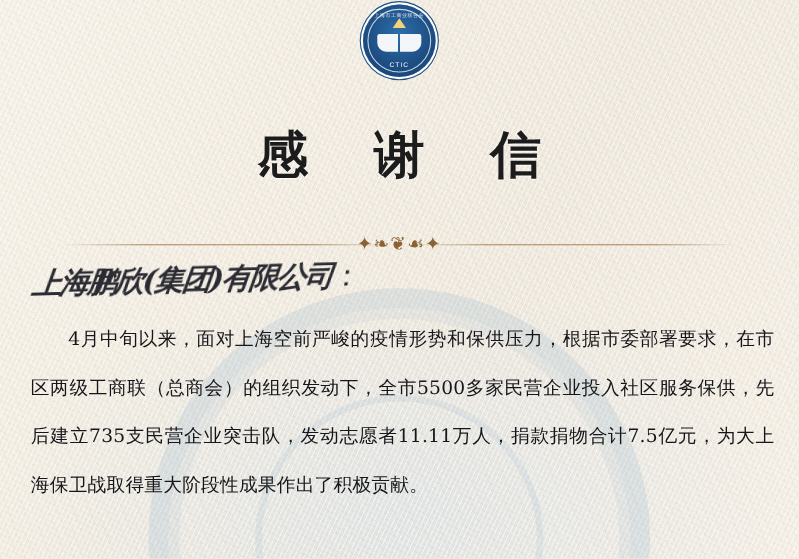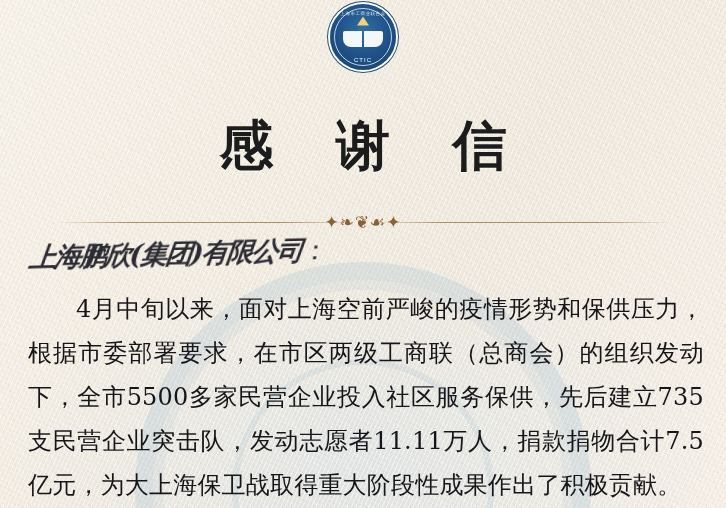--- a/index.html
+++ b/index.html
@@ -132,21 +132,21 @@
     font-family: "Liberation Sans", sans-serif;
   }
 
   
   .title {
     position: absolute;
     top: 110px;
     left: 0;
     right: 0;
     text-align: center;
-    font-size: 54px;
+    font-size: 46px;
     font-weight: bold;
     letter-spacing: 22px;
     text-indent: 22px;
     color: #1c1c1c;
     font-family: "DejaVu Serif", serif;
     text-shadow: 0 1px 0 rgba(255,255,255,0.7);
   }
 
   
   .divider {
@@ -197,21 +197,21 @@
     letter-spacing: 0;
     transform: none;
   }
 
   
   .body-text {
     position: absolute;
     top: 287px;
     left: 28px;
     right: 22px;
-    font-size: 24px;
+    font-size: 17px;
     line-height: 44px;
     color: #16161a;
     text-align: justify;
     text-justify: inter-ideograph;
     font-family: "DejaVu Serif", serif;
     letter-spacing: 0.2px;
   }
   .body-text p {
     margin: 0;
     text-indent: 2em;

